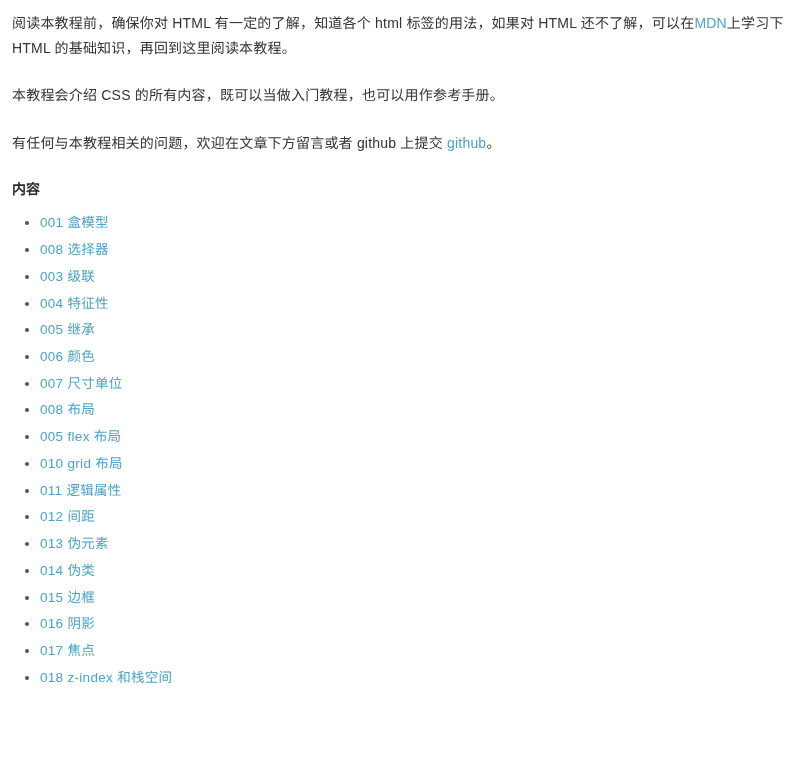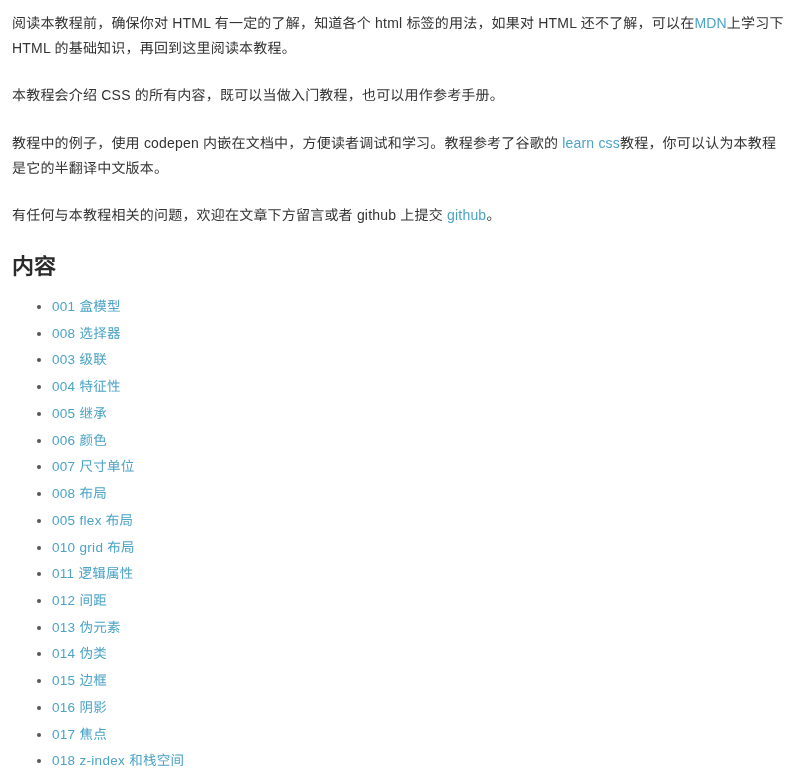--- a/index.html
+++ b/index.html
@@ -29,29 +29,29 @@
     letter-spacing: 0.2px;
   }
   p.para:first-child {
     margin-top: 11px;
   }
   a.link {
     color: #4ba3c7;
     text-decoration: none;
   }
   h2.section-title {
-    font-size: 22px;
+    font-size: 14px;
     font-weight: bold;
     color: #2b2b2b;
     margin: 24px 0 14px 0;
     line-height: 1.4;
   }
   ul.toc {
     list-style: disc;
-    margin: 12px;
+    margin: 0;
     padding-left: 28px;
   }
   ul.toc li {
     margin: 0 0 8.2px 0;
     line-height: 1.3;
     color: #555;
   }
   ul.toc li::marker {
     color: #555;
     font-size: 13px;
@@ -71,23 +71,20 @@
   <div>
 
     <p class="para">
       <span>阅读本教程前，确保你对 HTML 有一定的了解，知道各个 html 标签的用法，如果对 HTML 还不了解，可以在</span><a class="link" href="#">MDN</a><span>上学习下 HTML 的基础知识，再回到这里阅读本教程。</span>
     </p>
 
     <p class="para">
       <span>本教程会介绍 CSS 的所有内容，既可以当做入门教程，也可以用作参考手册。</span>
     </p>
 
-    <p class="para">
-      <span>教程中的例子，使用 codepen 内嵌在文档中，方便读者调试和学习。教程参考了谷歌的 </span><a class="link" href="#">learn css</a><span>教程，你可以认为本教程是它的半翻译中文版本。</span>
-    </p>
 
     <p class="para">
       <span>有任何与本教程相关的问题，欢迎在文章下方留言或者 github 上提交 </span><a class="link" href="#">github</a><span>。</span>
     </p>
 
   </div>
 
   <h2 class="section-title">内容</h2>
 
   <ul class="toc">

